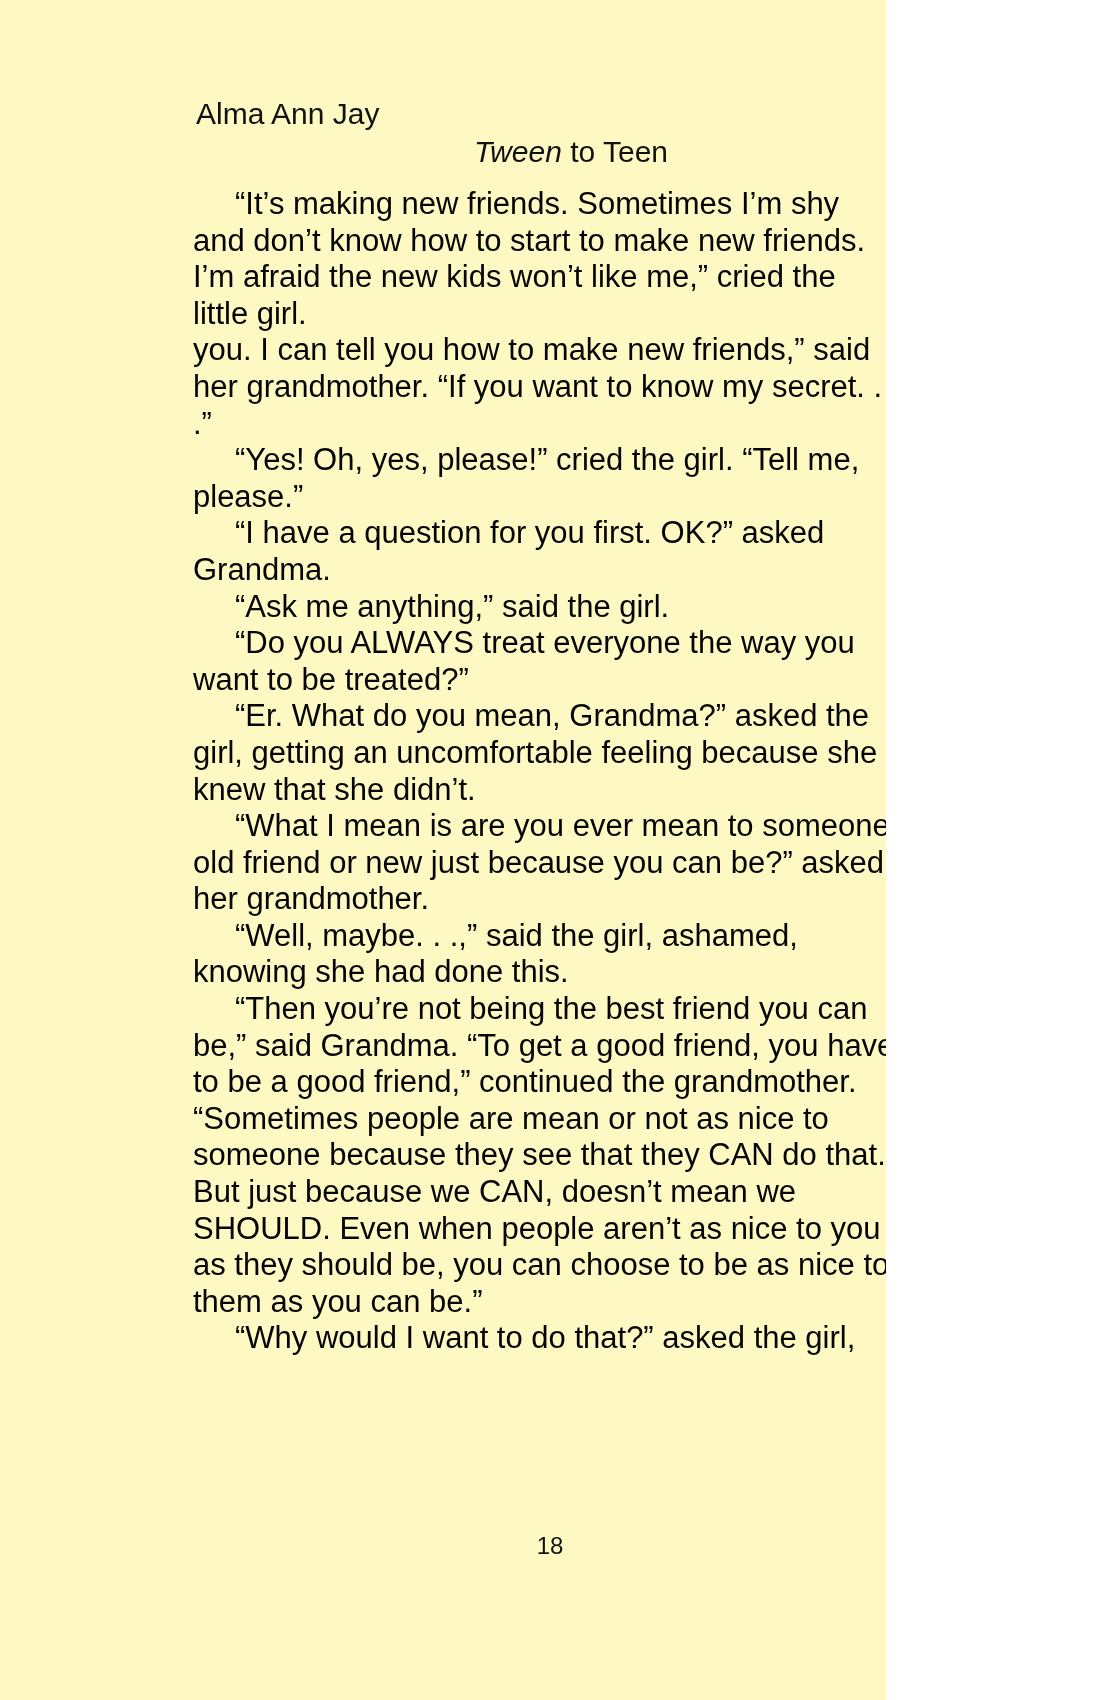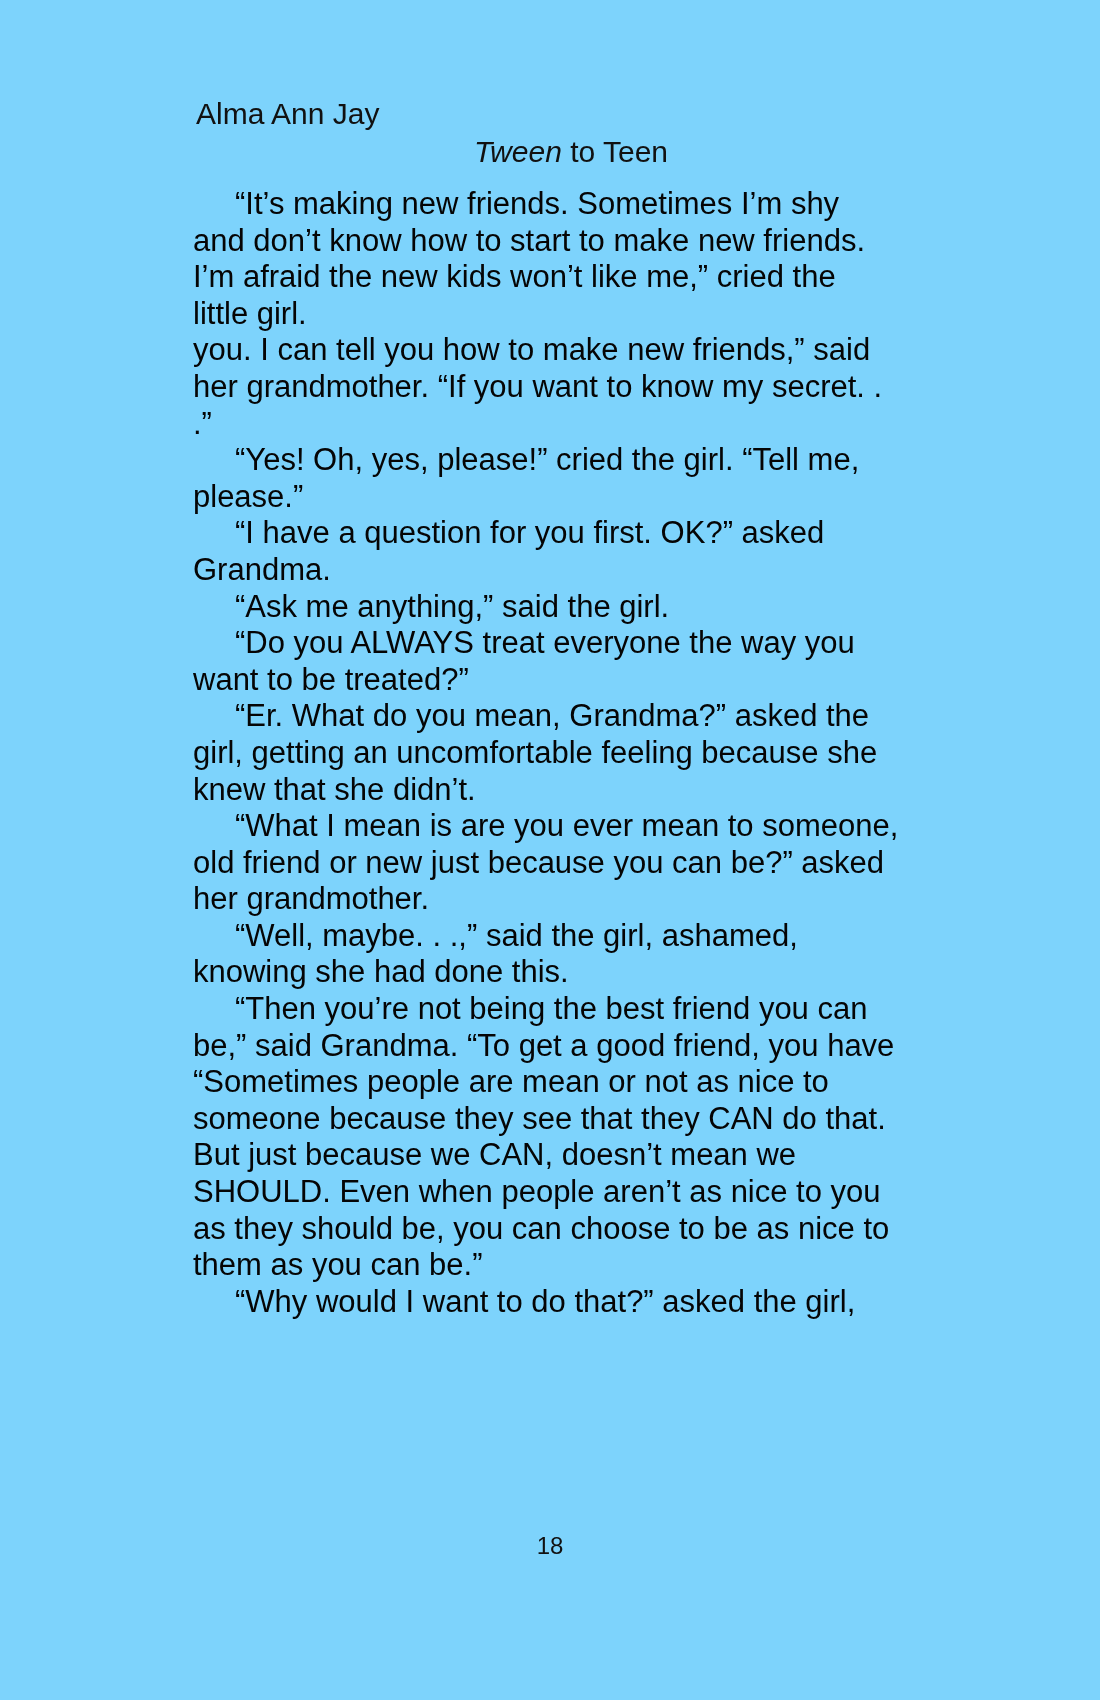--- a/index.html
+++ b/index.html
@@ -2,23 +2,23 @@
 <html><head>
 <meta charset="utf-8">
 <style>
   html, body {
     margin: 0;
     padding: 0;
     background: #ffffff;
   }
   .page {
     position: relative;
-    width: 1100px;
+    width: 886px;
     height: 1700px;
-    background: #7dd3fc;
+    background: #fef9c3;
     overflow: hidden;
     color: #0a0a0a;
   }
   .running-header {
     position: absolute;
     top: 96px;
     left: 196px;
     width: 720px;
     font-family: "Liberation Sans", "DejaVu Sans", sans-serif;
     font-size: 30px;
@@ -94,20 +94,21 @@
       <div class="line indent">“Er. What do you mean, Grandma?” asked the</div>
       <div class="line">girl, getting an uncomfortable feeling because she</div>
       <div class="line">knew that she didn’t.</div>
       <div class="line indent">“What I mean is are you ever mean to someone,</div>
       <div class="line">old friend or new just because you can be?” asked</div>
       <div class="line">her grandmother.</div>
       <div class="line indent">“Well, maybe. . .,” said the girl, ashamed,</div>
       <div class="line">knowing she had done this.</div>
       <div class="line indent">“Then you’re not being the best friend you can</div>
       <div class="line">be,” said Grandma. “To get a good friend, you have</div>
+      <div class="line">to be a good friend,” continued the grandmother.</div>
       <div class="line">“Sometimes people are mean or not as nice to</div>
       <div class="line">someone because they see that they CAN do that.</div>
       <div class="line">But just because we CAN, doesn’t mean we</div>
       <div class="line">SHOULD. Even when people aren’t as nice to you</div>
       <div class="line">as they should be, you can choose to be as nice to</div>
       <div class="line">them as you can be.”</div>
       <div class="line indent">“Why would I want to do that?” asked the girl,</div>
     </div>
 
   <div class="page-footer">

